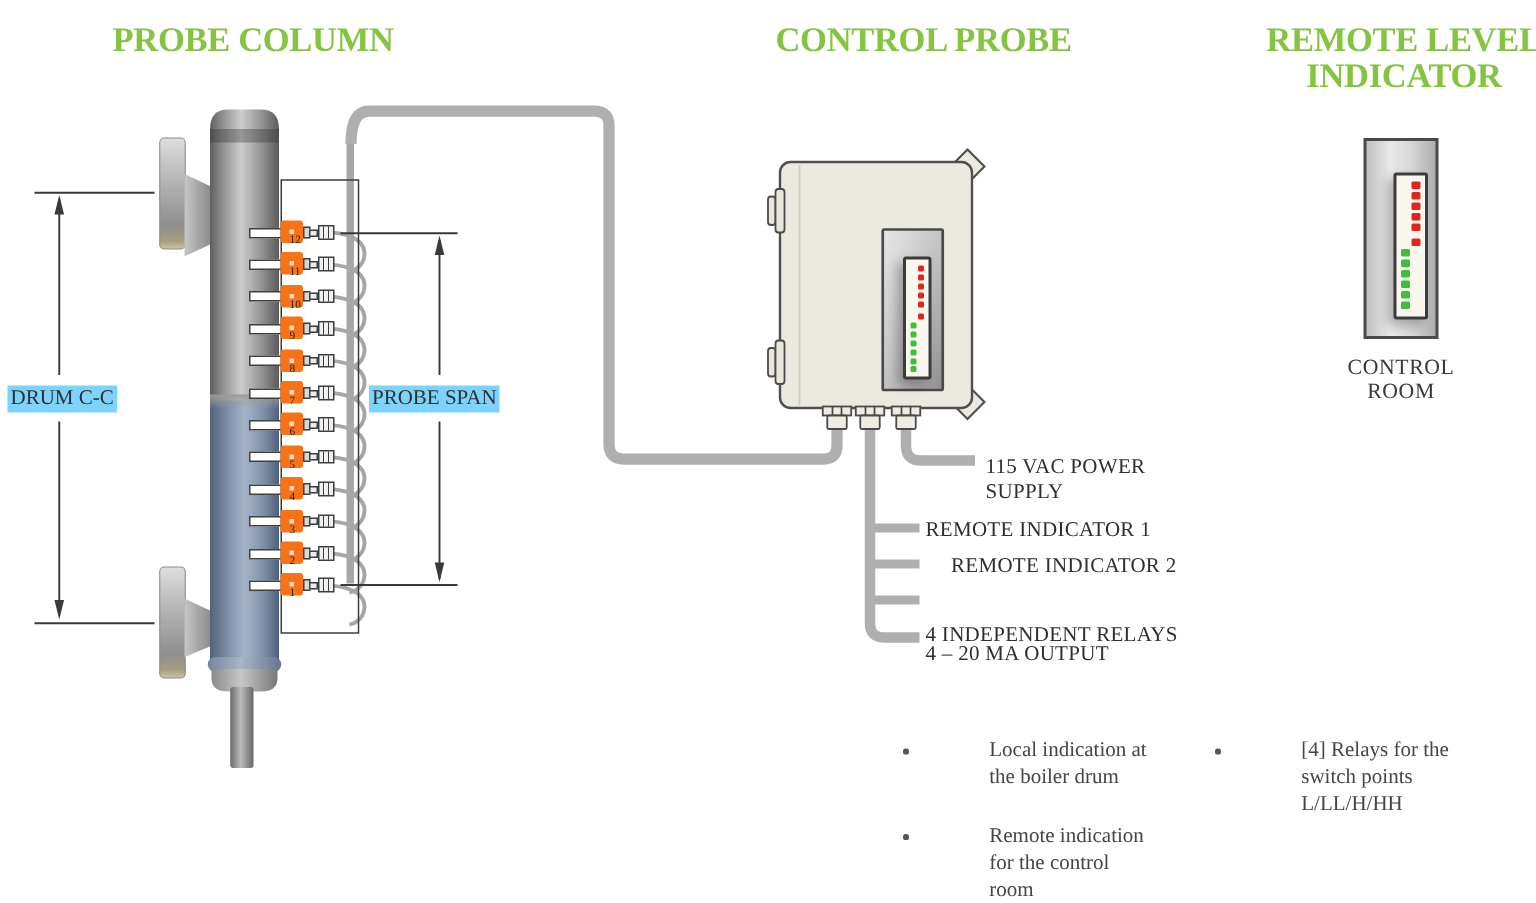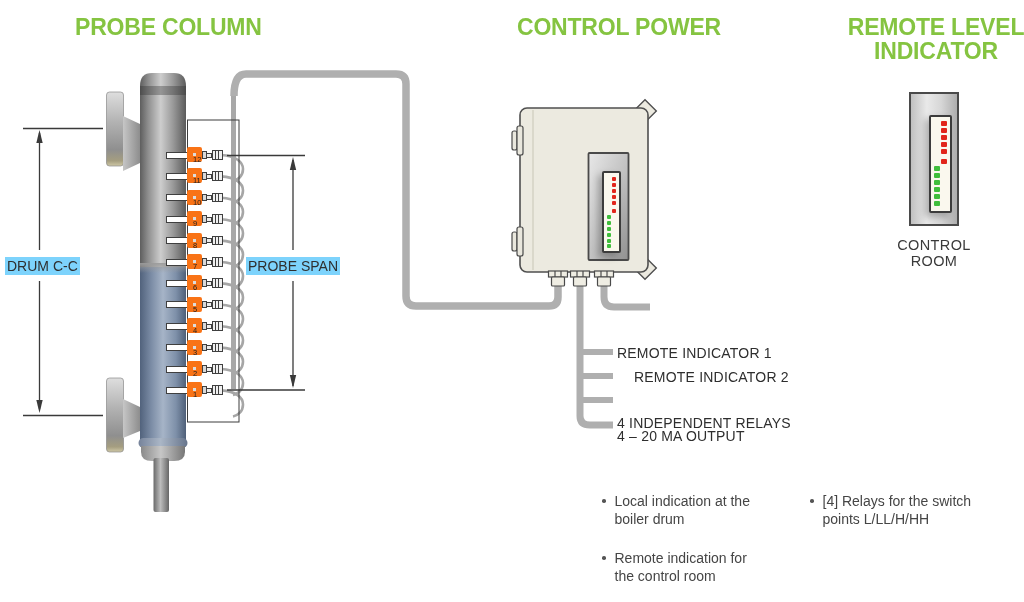--- a/index.html
+++ b/index.html
@@ -1,26 +1,26 @@
 <!DOCTYPE html>
 <html style="--accent: #85C441;"><head>
 <meta charset="utf-8">
 <style>
   html,body{margin:0;padding:0;background:#fff;}
   .canvas{position:relative;width:1024px;height:602px;background:#fff;overflow:hidden;
-          font-family:Liberation Sans, sans-serif;color:#333;}
+          font-family:Liberation Serif, serif;color:#333;}
   .canvas svg{position:absolute;left:0;top:0;z-index:1;}
   .ovl{position:absolute;z-index:2;}
   .heading{font-size:23px;font-weight:700;color:var(--accent,#85C441);letter-spacing:-.2px;line-height:1.05;}
   .dim-label{font-size:14px;color:#2f2f2f;background:#7dd3fc;padding:1px 2px;white-space:nowrap;}
   .wire-label{font-size:14px;font-weight:500;color:#2e2e2e;letter-spacing:.2px;line-height:17px;white-space:nowrap;}
   .wire-label.wrap{white-space:normal;}
   .caption{font-size:14.5px;color:#3a3a3a;text-align:center;line-height:16px;letter-spacing:.4px;}
   .features{font-size:14px;color:#454545;line-height:18px;}
-  .feature-item{display:flex;margin-bottom:21px;}
+  .feature-item{display:flex;margin-bottom:21px;gap:45px;}
   .feature-item .dot{flex:none;width:3.5px;height:3.5px;border-radius:50%;background:#555;margin:7px 9px 0 0;}
   
   #probes .probe{position:absolute;left:166px;width:58px;height:16px;}
   .probe i,.probe b{position:absolute;box-sizing:border-box;display:block;}
   .probe .stub{left:0;top:4.5px;width:22px;height:7px;background:#fff;border:1px solid #3f3f3f;}
   .probe .pbody{left:21px;top:0;width:15px;height:15px;background:#dcdcdc;border:6px solid #f97316;
                 border-radius:2px;font-size:7.5px;font-weight:400;line-height:13px;text-align:center;color:#222;}
   .probe .stem1{left:35.5px;top:4px;width:5px;height:7.5px;background:#d8d8d8;border:1px solid #3f3f3f;}
   .probe .stem2{left:40px;top:5.5px;width:6px;height:5px;background:#ececec;border:1px solid #3f3f3f;}
   .probe .conn{left:45.5px;top:3px;width:11px;height:9.5px;border:1px solid #3f3f3f;background:
@@ -176,21 +176,21 @@
       <line x1="227" y1="155.5" x2="305" y2="155.5"></line>
       <line x1="227" y1="390" x2="305" y2="390"></line>
       <line x1="293" y1="160" x2="293" y2="250"></line>
       <line x1="293" y1="281" x2="293" y2="386"></line>
       <polygon points="293,157 289.8,170 296.2,170" stroke="none"></polygon>
       <polygon points="293,388 289.8,375 296.2,375" stroke="none"></polygon>
     </g>
   </svg>
 
   <div class="ovl heading" style="left:75px;top:15px;">PROBE COLUMN</div>
-  <div class="ovl heading" style="left:517px;top:15px;">CONTROL POWER</div>
+  <div class="ovl heading" style="left:517px;top:15px;">CONTROL PROBE</div>
   <div class="ovl heading" style="left:843px;top:15px;width:186px;text-align:center;">REMOTE LEVEL INDICATOR</div>
 
   <div class="ovl dim-label" style="left:5px;top:257px;">DRUM C-C</div>
   <div class="ovl dim-label" style="left:246px;top:257px;">PROBE SPAN</div>
 
   <div class="ovl" id="probes" style="left:0;top:0;width:0;height:0;">
       <div class="probe" style="top: 147px;">
         <i class="stub"></i>
         <b class="pbody">12</b>
         <i class="stem1"></i>
@@ -299,20 +299,21 @@
       <div class="led" style="left: 10px; top: 42px; width: 6px; height: 5px; background: rgb(225, 37, 27);"></div>
       <div class="led" style="left: 2.5px; top: 49px; width: 6px; height: 5px; background: rgb(63, 190, 60);"></div>
       <div class="led" style="left: 2.5px; top: 56px; width: 6px; height: 5px; background: rgb(63, 190, 60);"></div>
       <div class="led" style="left: 2.5px; top: 63px; width: 6px; height: 5px; background: rgb(63, 190, 60);"></div>
       <div class="led" style="left: 2.5px; top: 70px; width: 6px; height: 5px; background: rgb(63, 190, 60);"></div>
       <div class="led" style="left: 2.5px; top: 77px; width: 6px; height: 5px; background: rgb(63, 190, 60);"></div>
       <div class="led" style="left: 2.5px; top: 84px; width: 6px; height: 5px; background: rgb(63, 190, 60);"></div>
     </div>
 
   <div class="ovl caption" style="left:896px;top:237px;width:76px;">CONTROL ROOM</div>
+  <div class="ovl wire-label wrap" style="left:657px;top:303px;width:122px;">115 VAC POWER SUPPLY</div>
   <div class="ovl wire-label" style="left:617px;top:345px;">REMOTE INDICATOR 1</div>
   <div class="ovl wire-label" style="left:617px;top:369px;margin-left:17px;">REMOTE INDICATOR 2</div>
   <div class="ovl wire-label" style="left:617px;top:391.5px;margin-top:36px;">4 – 20 MA OUTPUT</div>
   <div class="ovl wire-label" style="left:617px;top:415px;">4 INDEPENDENT RELAYS</div>
 
   <div class="ovl features" style="left:602px;top:492px;width:168px;">
     <div class="feature-item">
       <span class="dot"></span>
       <span>Local indication at the boiler drum</span>
     </div>

